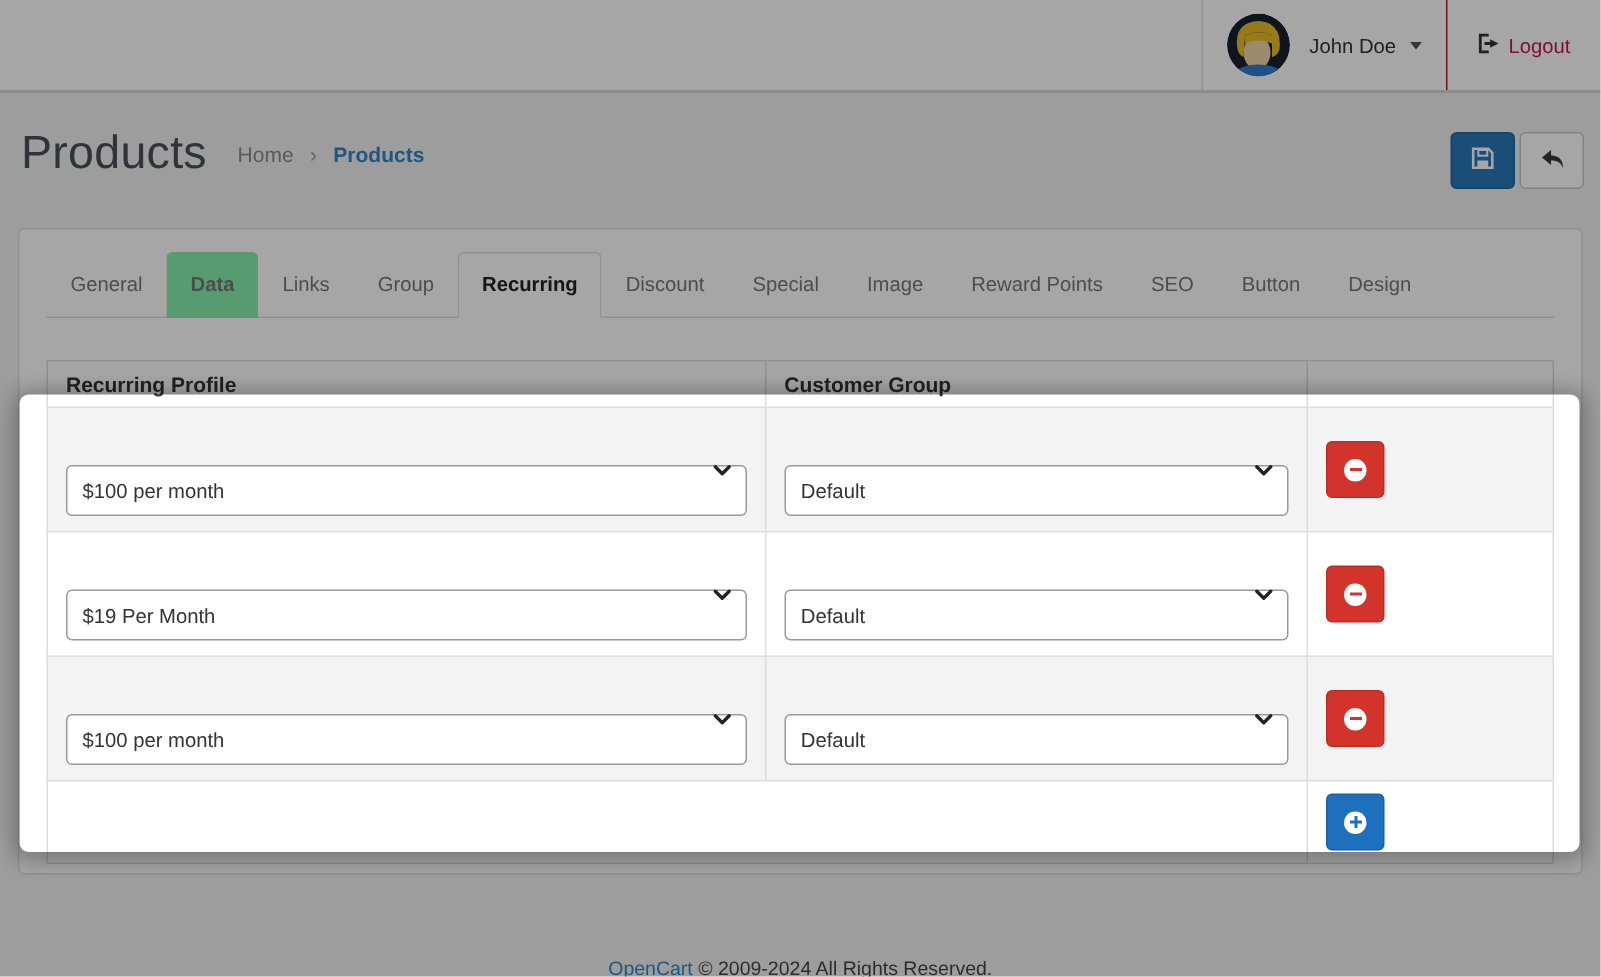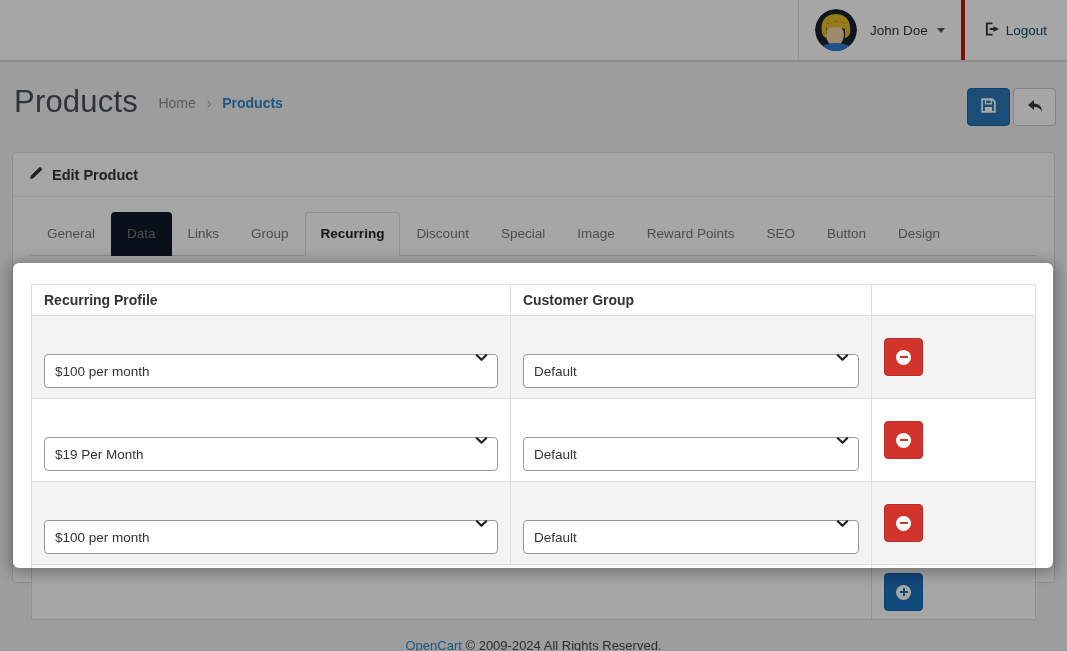--- a/index.html
+++ b/index.html
@@ -12,33 +12,33 @@
   }
 
   
   .header-bar {
     height:62px; background:#ffffff; border-bottom:2px solid #d8d8d8;
     position:relative;
   }
   .header-right { position:absolute; right:0; top:0; height:60px; display:flex; }
   .user-menu {
     display:flex; align-items:center; padding:4px 16px;
-    border-left:1px solid #e0e0e0; border-right:4px solid #b91c1c;
+    border-left:1px solid #e0e0e0; border-right:1px solid #b91c1c;
     cursor:pointer;
   }
   .avatar { width:42px; height:42px; border-radius:50%; overflow:hidden; flex:0 0 auto; }
   .user-name { margin-left:13px; font-size:13.5px; color:#333; }
   .caret-down {
     margin-left:9px; width:0; height:0;
     border-left:4.5px solid transparent; border-right:4.5px solid transparent;
     border-top:5px solid #555;
   }
   .logout-btn {
     display:flex; align-items:center; padding:0 20px; background:none; border:none;
-    font-family:inherit; font-size:13.5px; color:#0c4a6e; cursor:pointer; gap:6px;
+    font-family:inherit; font-size:13.5px; color:#be185d; cursor:pointer; gap:6px;
   }
 
   
   .page-header { height:90px; padding:22px 14px 0 14px; position:relative; }
   .page-title { display:inline-block; font-size:31px; font-weight:300; color:#4a5159; letter-spacing:.2px; }
   .breadcrumb { display:inline-block; margin-left:16px; font-size:14px; color:#8a8a8a; vertical-align:4px; }
   .breadcrumb a { text-decoration:none; }
   .crumb-home { color:#8a8a8a;text-align:right; }
   .crumb-sep { margin:0 7px; color:#9a9a9a; }
   .crumb-current { color:#2e86c8; font-weight:bold; }
@@ -59,21 +59,21 @@
   }
   .panel-body { padding:15px 18px 0 18px; }
 
   
   .nav-tabs { list-style:none; display:flex; border-bottom:1px solid #ddd; }
   .nav-tabs li { margin-bottom:-1px; }
   .nav-tabs a {
     display:block; padding:11px 15px; font-size:13.5px; color:#777; text-decoration:none;
     border:1px solid transparent; border-radius:4px 4px 0 0; line-height:20px;text-align:right;
   }
-  .nav-tabs li.hover a { background:#0f172a; }
+  .nav-tabs li.hover a { background:#86efac;font-weight:bold; }
   .nav-tabs li.active a {
     background:#fff; border-color:#ddd #ddd #fff #ddd; color:#222; font-weight:bold;
   }
 
   
   .tab-content { padding-top:28px; }
   table.recurring { width:100%; border-collapse:collapse; }
   .recurring th, .recurring td { border:1px solid #ddd; padding:10px 12px; text-align:left; }
   .recurring th { font-size:14px; font-weight:bold; color:#333; padding:7px 12px; background:#fff; }
   .recurring tbody tr:nth-child(odd) td { background:#f3f3f3; }
@@ -174,28 +174,20 @@
       <span>
         <svg width="18" height="16" viewBox="0 0 18 16">
           <path d="M8 2 L2 7 L8 12 V9 C12.5 9 14.5 10.5 16 14 C16 8 13 6 8 5.5 Z" fill="#3a3a3a"></path>
         </svg>
       </span>
     </button>
   </div>
 </div>
 
 <div class="panel">
-  <div class="panel-heading">
-    <span>
-      <svg width="14" height="14" viewBox="0 0 14 14">
-        <path d="M1 13 L1.8 9.8 L10.2 1.4 Q11 0.6 11.9 1.5 L12.6 2.2 Q13.5 3.1 12.7 3.9 L4.3 12.3 Z" fill="#333"></path>
-      </svg>
-    </span>
-    <span>Edit Product</span>
-  </div>
   <div class="panel-body">
     <ul class="nav-tabs">
       <li>
           <a href="#">General</a>
         </li>
       <li class="hover">
           <a href="#">Data</a>
         </li>
       <li>
           <a href="#">Links</a>

